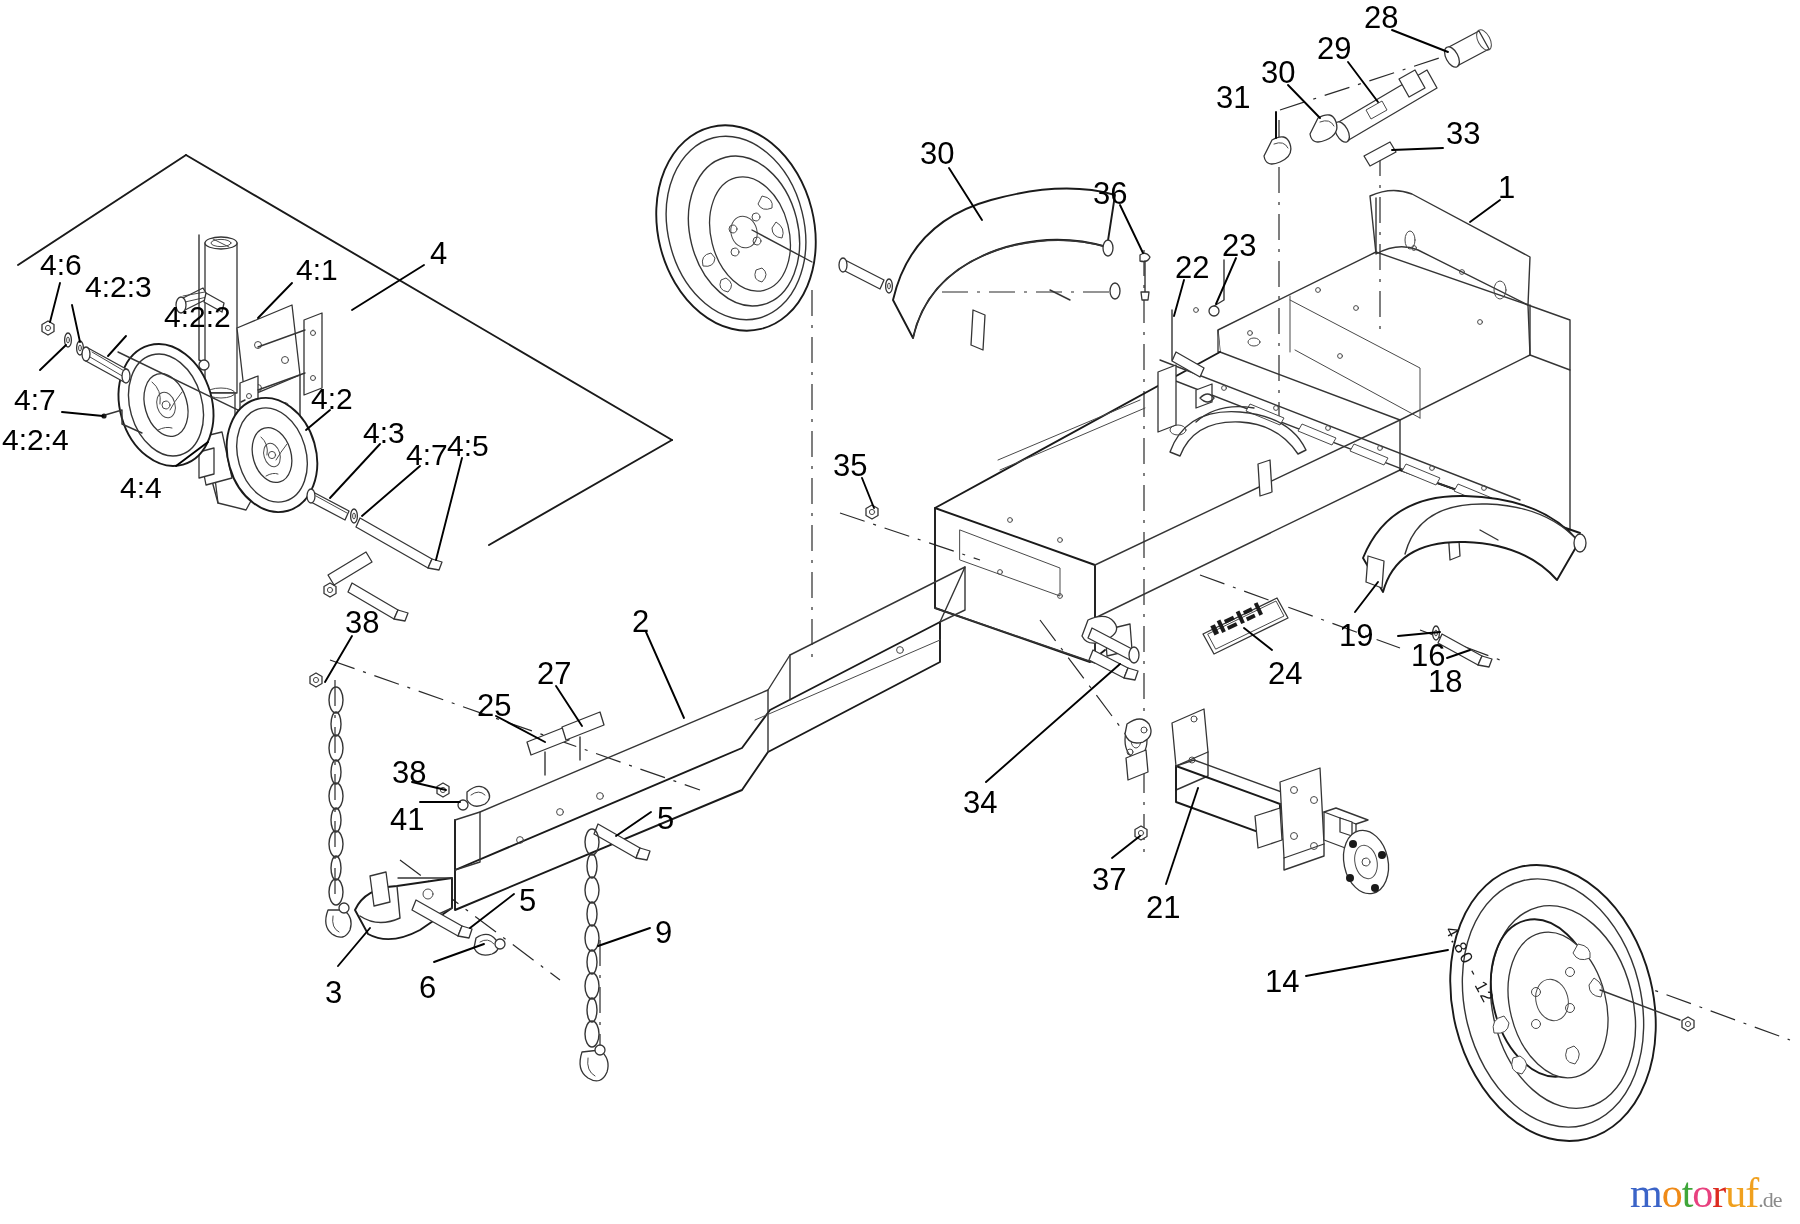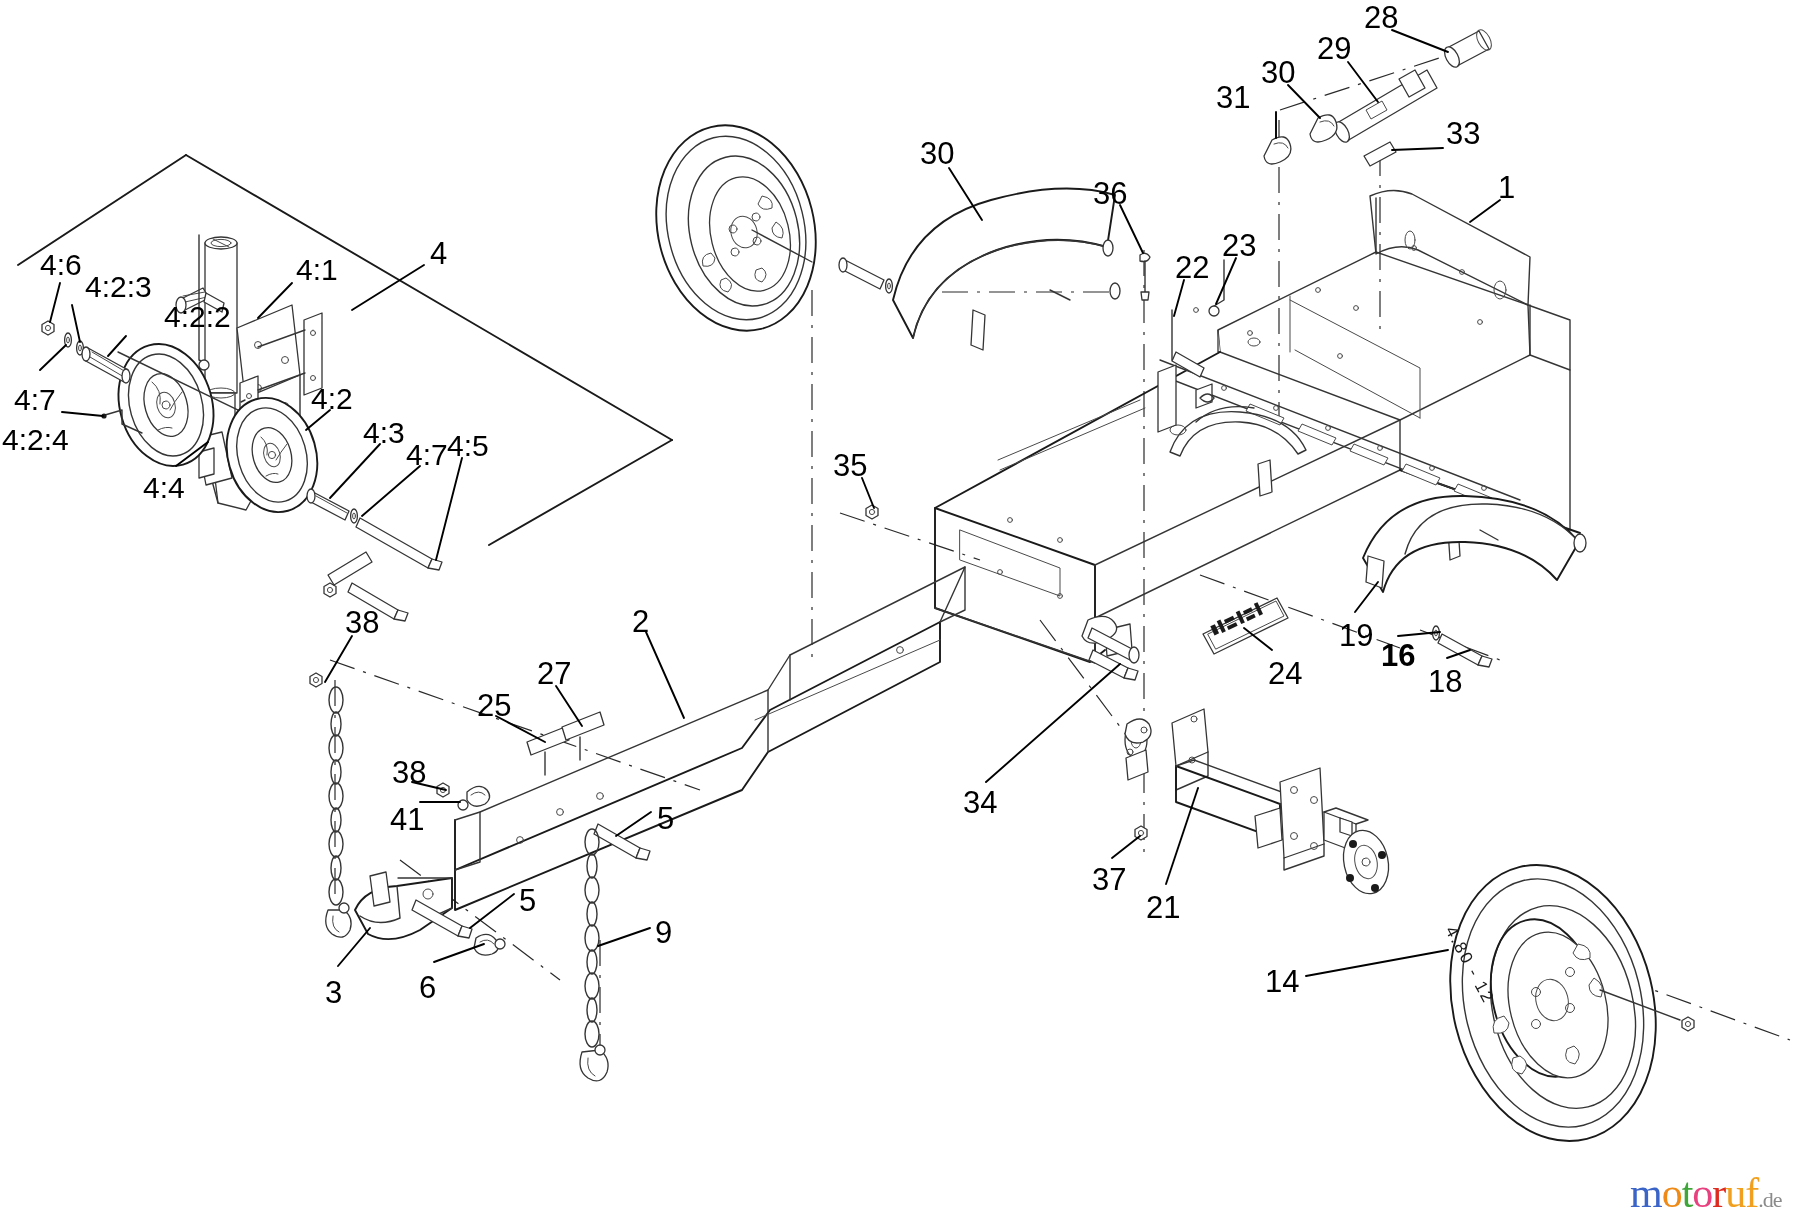--- a/index.html
+++ b/index.html
@@ -558,38 +558,38 @@
   </svg>
 
   <div id="labels">
       <div class="lbl sub" style="left: 40px; top: 250px;">4:6</div>
       <div class="lbl sub" style="left: 85px; top: 272px;">4:2:3</div>
       <div class="lbl sub" style="left: 132px; top: 302px; margin-left: 32px;">4:2:2</div>
       <div class="lbl sub" style="left: 296px; top: 255px;">4:1</div>
       <div class="lbl" style="left: 430px; top: 238px;">4</div>
       <div class="lbl sub" style="left: 14px; top: 385px;">4:7</div>
       <div class="lbl sub" style="left: 2px; top: 425px;">4:2:4</div>
-      <div class="lbl sub" style="left: 143px; top: 473px;">4:4</div>
+      <div class="lbl sub" style="left: 120px; top: 473px;">4:4</div>
       <div class="lbl sub" style="left: 311px; top: 384px;">4:2</div>
       <div class="lbl sub" style="left: 363px; top: 418px;">4:3</div>
       <div class="lbl sub" style="left: 406px; top: 440px;">4:7</div>
       <div class="lbl sub" style="left: 447px; top: 431px;">4:5</div>
       <div class="lbl" style="left: 920px; top: 138px;">30</div>
       <div class="lbl" style="left: 1093px; top: 178px;">36</div>
       <div class="lbl" style="left: 1175px; top: 252px;">22</div>
       <div class="lbl" style="left: 1222px; top: 230px;">23</div>
       <div class="lbl" style="left: 1216px; top: 82px;">31</div>
       <div class="lbl" style="left: 1261px; top: 57px;">30</div>
       <div class="lbl" style="left: 1317px; top: 33px; text-align: right;">29</div>
       <div class="lbl" style="left: 1364px; top: 2px;">28</div>
       <div class="lbl" style="left: 1446px; top: 118px;">33</div>
       <div class="lbl" style="left: 1498px; top: 172px;">1</div>
       <div class="lbl" style="left: 833px; top: 450px;">35</div>
       <div class="lbl" style="left: 1339px; top: 620px;">19</div>
-      <div class="lbl" style="left: 1381px; top: 640px; font-weight: bold;">16</div>
+      <div class="lbl" style="left: 1411px; top: 640px;">16</div>
       <div class="lbl" style="left: 1428px; top: 666px;">18</div>
       <div class="lbl" style="left: 1268px; top: 658px;">24</div>
       <div class="lbl" style="left: 963px; top: 787px;">34</div>
       <div class="lbl" style="left: 1092px; top: 864px;">37</div>
       <div class="lbl" style="left: 1146px; top: 892px;">21</div>
       <div class="lbl" style="left: 1265px; top: 966px;">14</div>
       <div class="lbl" style="left: 345px; top: 607px;">38</div>
       <div class="lbl" style="left: 632px; top: 606px;">2</div>
       <div class="lbl" style="left: 537px; top: 658px;">27</div>
       <div class="lbl" style="left: 477px; top: 690px;">25</div>

